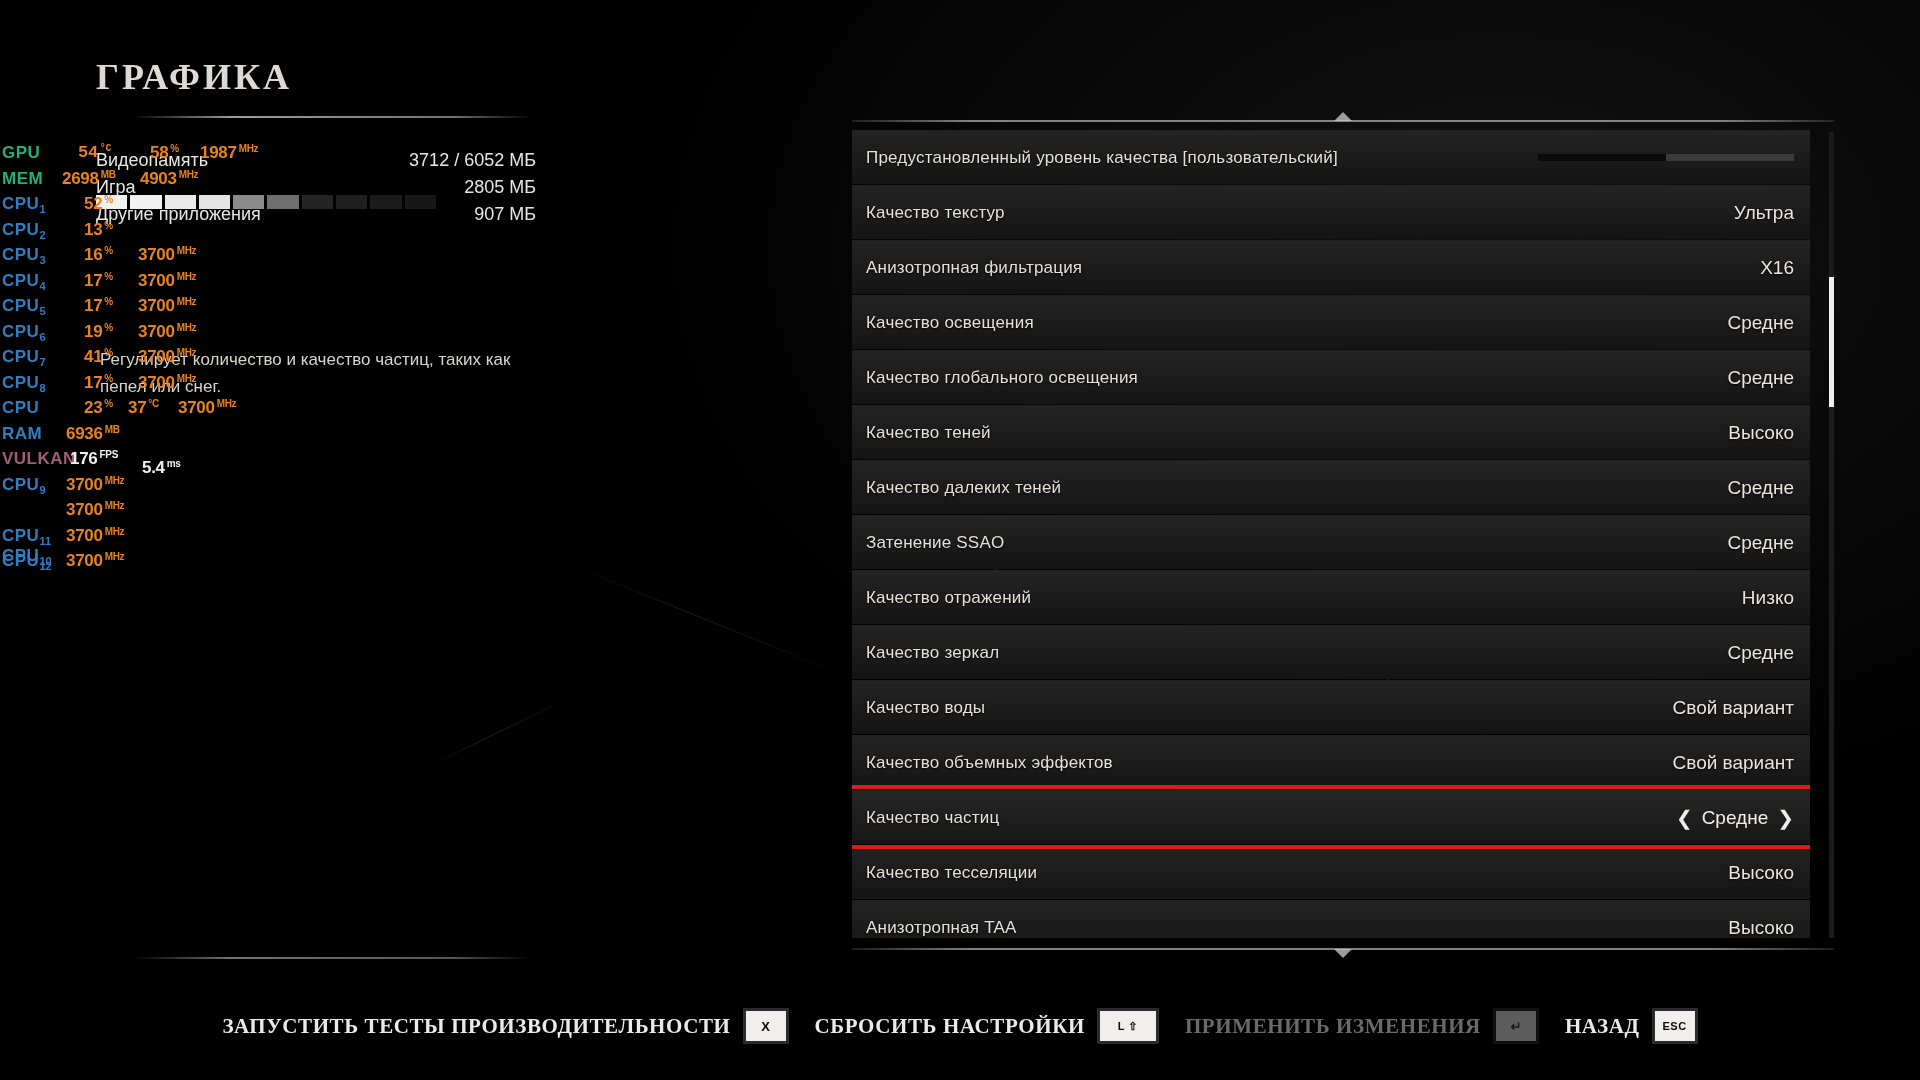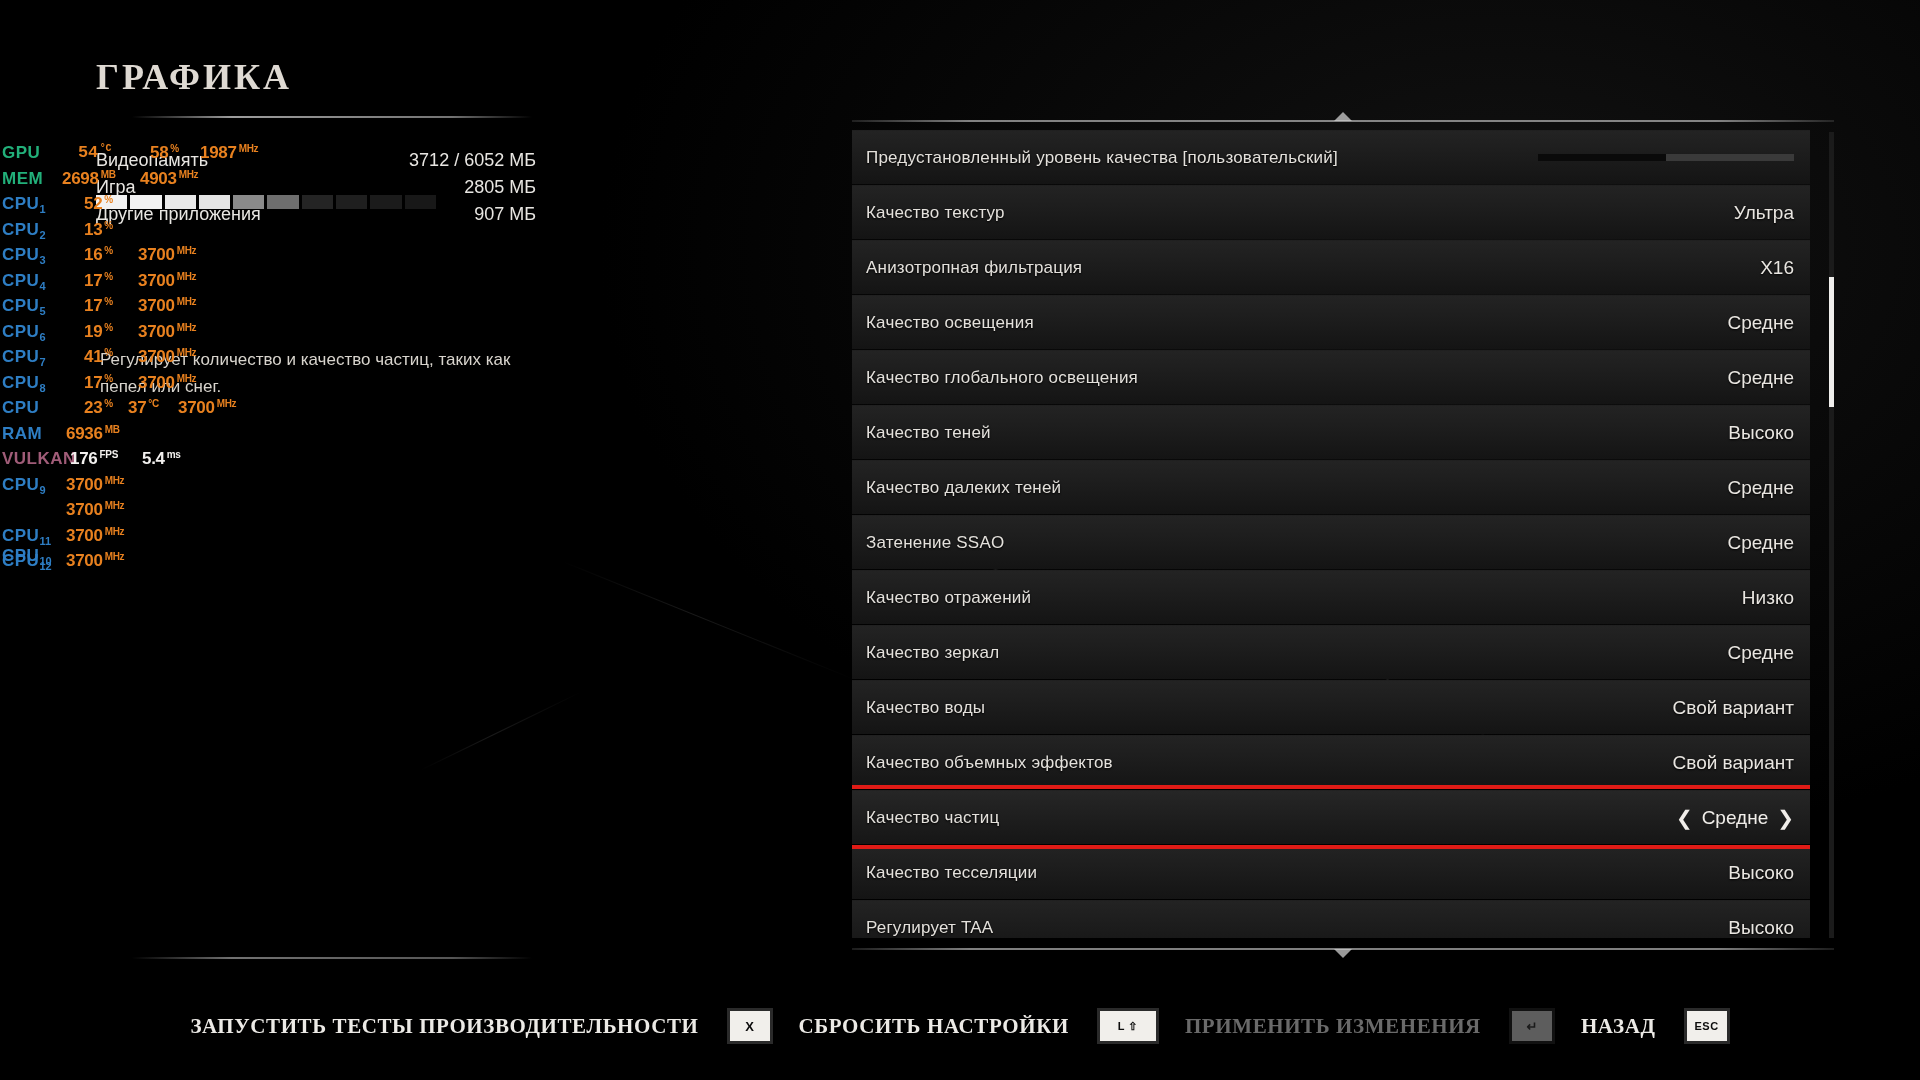--- a/index.html
+++ b/index.html
@@ -187,21 +187,21 @@
     background: #efeeec;
   }
 
   
   .actions {
     position: absolute; left: 0; bottom: 34px;
     width: 1920px; height: 40px;
     display: flex; align-items: center; justify-content: center;
     gap: 26px;
   }
-  .action { display: flex; align-items: center; gap: 28px; }
+  .action { display: flex; align-items: center; gap: 12px; }
   .action .atext {
     font-family: "Liberation Serif", serif;
     font-weight: 700;
     font-size: 21px;
     letter-spacing: .6px;
     color: #eceae6;
     text-transform: uppercase;
     white-space: nowrap;
   }
   .action.dim .atext { color: #6a6a6a; }
@@ -318,21 +318,21 @@
         <div class="hud-f" style="left: 128px;">37<u>°C</u></div>
         <div class="hud-f" style="left: 178px;">3700<u>MHz</u></div>
       </div>
       <div class="hud-row">
         <div class="hud-label" style="color: rgb(46, 126, 196);">RAM</div>
         <div class="hud-f" style="left: 66px;">6936<u>MB</u></div>
       </div>
       <div class="hud-row">
         <div class="hud-label" style="color: rgb(160, 92, 120);">VULKAN</div>
         <div class="hud-f white" style="left: 70px;">176<u>FPS</u></div>
-        <div class="hud-f white" style="left: 142px;">5.4<u>ms</u></div>
+        <div class="hud-f white" style="left: 142px; margin-top: 9px;">5.4<u>ms</u></div>
       </div>
       <div class="hud-row">
         <div class="hud-label" style="color: rgb(46, 126, 196);">CPU<sub>9</sub></div>
         <div class="hud-f" style="left: 66px;">3700<u>MHz</u></div>
       </div>
       <div class="hud-row">
         <div class="hud-label" style="color: rgb(46, 126, 196); margin-top: 46px;">CPU<sub>10</sub></div>
         <div class="hud-f" style="left: 66px;">3700<u>MHz</u></div>
       </div>
       <div class="hud-row">
@@ -409,21 +409,21 @@
             <span class="ar">❮</span>
             <span class="av">Средне</span>
             <span class="ar">❯</span>
           </div>
         </div>
         <div class="row">
           <div class="label">Качество тесселяции</div>
           <div class="value">Высоко</div>
         </div>
         <div class="row">
-          <div class="label">Регулирует TAA</div>
+          <div class="label">Анизотропная TAA</div>
           <div class="value">Высоко</div>
         </div>
       </div>
     <div class="sbar">
       <div class="sthumb" id="sthumb" style="top: 145px; height: 130px;"></div>
     </div>
   </div>
 
   <div class="actions" id="actions">
       <div class="action">

